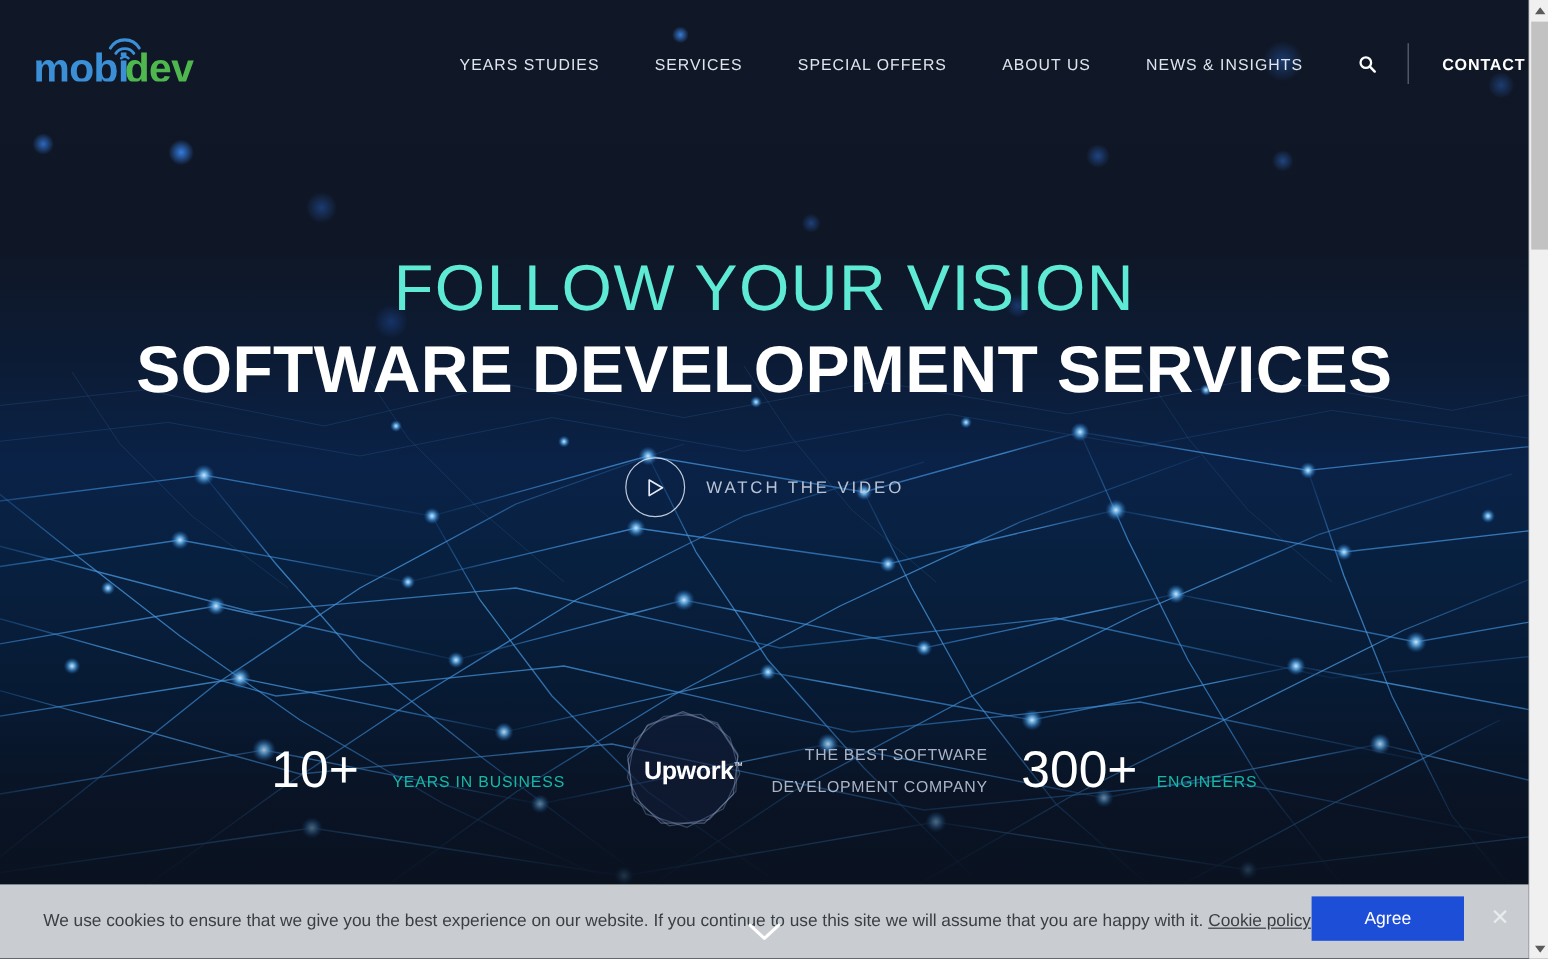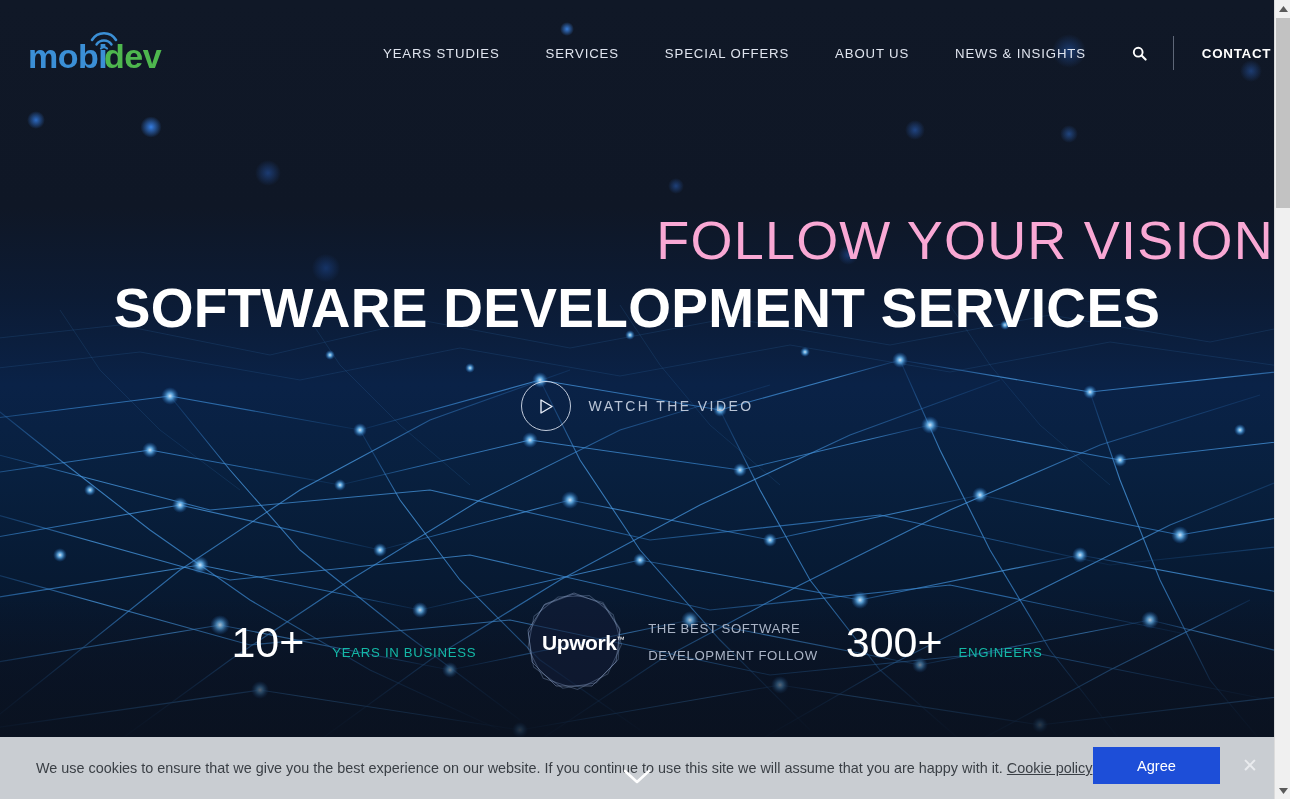--- a/index.html
+++ b/index.html
@@ -108,26 +108,25 @@
   
   .hero-title {
     position: absolute;
     top: 208px; left: 0;
     width: 1274px;
     text-align: center;
     z-index: 20;
   }
   .title-line1 {
     display: block;
-    color: #f9a8d4;
+    color: #5eead4;
     font-size: 54px;
     font-weight: 300;
     letter-spacing: 1.2px;
     line-height: 64px;
-    text-align: right;
   }
   .title-line2 {
     display: block;
     color: #ffffff;
     font-size: 55px;
     font-weight: bold;
     letter-spacing: 0.3px;
     line-height: 68px;
     margin-top: 2px;
   }
@@ -203,20 +202,21 @@
     font-size: 8px;
     vertical-align: super;
     font-weight: normal;
   }
   .best-company {
     color: #aab4c6;
     font-size: 13.2px;
     letter-spacing: 0.6px;
     line-height: 27px;
     white-space: nowrap;
+    text-align: right;
   }
   .stat-right {
     display: flex; align-items: baseline; gap: 16px;
     margin-left: 28px;
   }
 
   
   .scroll-chevron {
     position: absolute;
     left: 619px; top: 766px;
@@ -485,21 +485,21 @@
           <g fill="none" stroke="rgba(150,175,215,0.32)" stroke-width="1">
             <polygon points="50,3 79,14 96,40 92,72 68,96 32,96 8,72 4,40 21,14" transform="rotate(18 50 52)"></polygon>
             <polygon points="50,3 79,14 96,40 92,72 68,96 32,96 8,72 4,40 21,14" transform="rotate(36 50 52)"></polygon>
           </g>
         </svg>
         <div class="upwork-text"><span>Upwork</span><span class="upwork-tm">™</span></div>
       </div>
 
       <div>
         <div class="best-company">THE BEST SOFTWARE</div>
-        <div class="best-company">DEVELOPMENT FOLLOW</div>
+        <div class="best-company">DEVELOPMENT COMPANY</div>
       </div>
 
       <div class="stat-right">
         <span class="stat-num">300+</span>
         <span class="stat-label">ENGINEERS</span>
       </div>
     </div>
 
     <div class="scroll-chevron">
       <svg width="36" height="22" viewBox="0 0 36 22">

